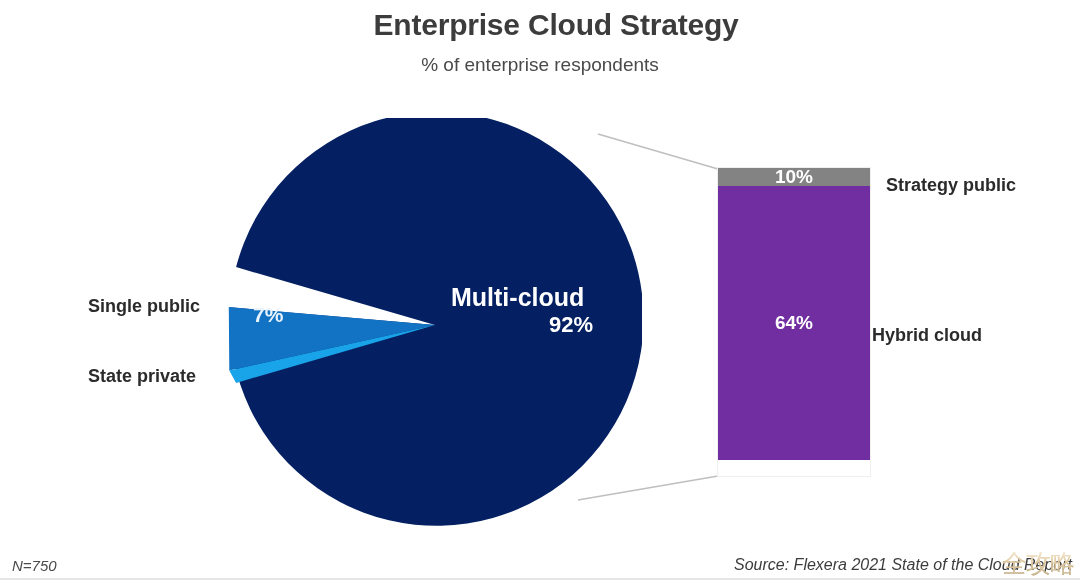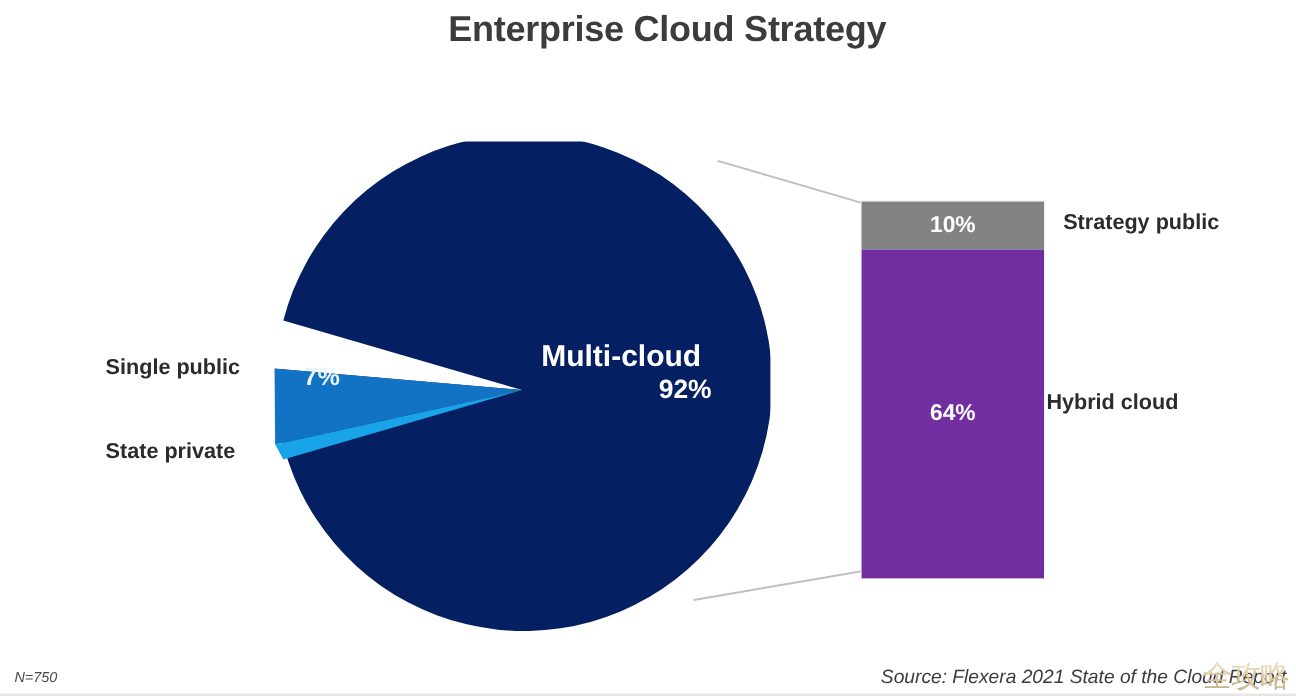--- a/index.html
+++ b/index.html
@@ -104,21 +104,21 @@
     position: relative;
     width: 100%;
     display: flex;
     align-items: center;
     justify-content: center;
     color: #ffffff;
     font-size: 19px;
     font-weight: bold;
   }
   #seg-multiple-public {
-    height: 40px;
+    height: 18px;
     background: #838383;
   }
   #seg-hybrid-cloud {
     height: 274px;
     background: #702EA0;
   }
 
   
   .side-label {
     position: absolute;
@@ -130,21 +130,21 @@
   #label-single-public  { left: 88px;  top: 296px; }
   #label-single-private { left: 88px;  top: 366px; }
   #label-multiple-public{ left: 886px; top: 175px; }
   #label-hybrid-cloud   { left: 872px; top: 325px; }
 
   
   #footer-n {
     position: absolute;
     left: 12px;
     top: 557px;
-    font-size: 12px;
+    font-size: 15px;
     font-style: italic;
     color: #4a4a4a;
   }
   #footer-source {
     position: absolute;
     right: 8px;
     top: 556px;
     font-size: 16px;
     font-style: italic;
     color: #3c3c3c;
@@ -173,20 +173,21 @@
     height: 2px;
     background: #e6e6e6;
   }
 </style>
 </head>
 <body>
 
 <div id="slide">
 
   <div id="title">Enterprise Cloud Strategy</div>
+  <div id="subtitle">% of enterprise respondents</div>
 
   <svg id="connectors" viewBox="0 0 1080 580" width="1080" height="580">
     <polygon points="600,135 718,168 718,476 580,500" fill="#ffffff" stroke="none"></polygon>
     <line x1="598" y1="134" x2="718" y2="169" stroke="#bfbfbf" stroke-width="1.6"></line>
     <line x1="578" y1="500" x2="718" y2="476" stroke="#bfbfbf" stroke-width="1.6"></line>
   </svg>
 
   <div id="pie-wrap">
     <svg id="pie-svg" viewBox="0 0 414 414" width="414" height="414">
 

